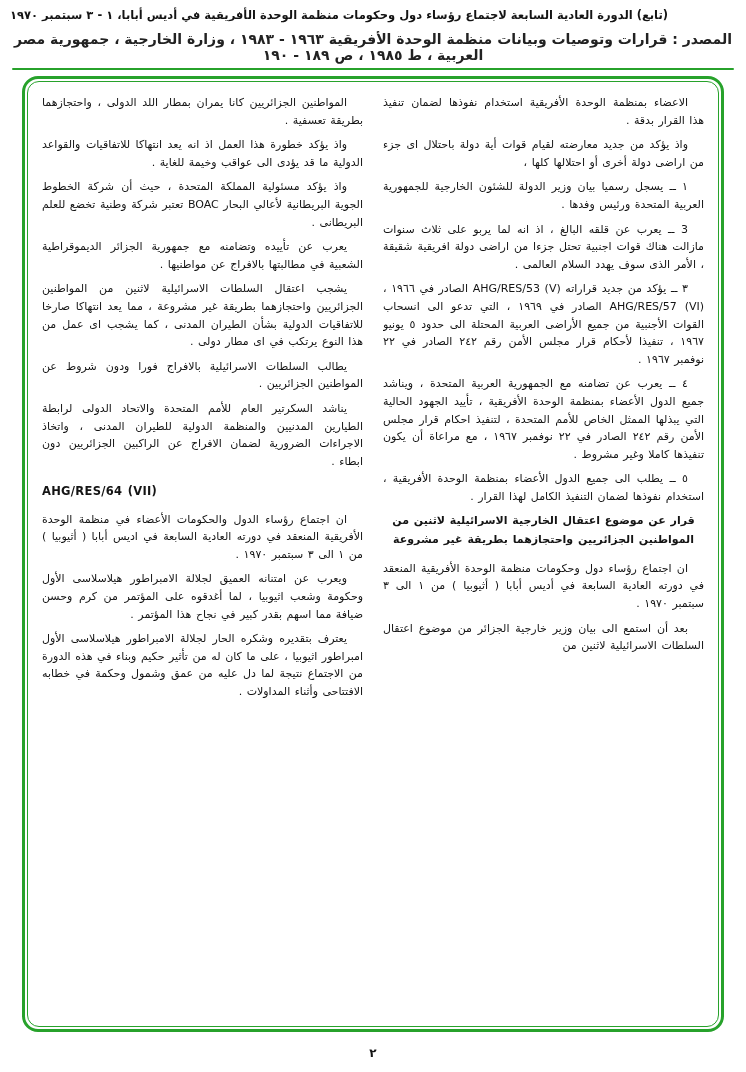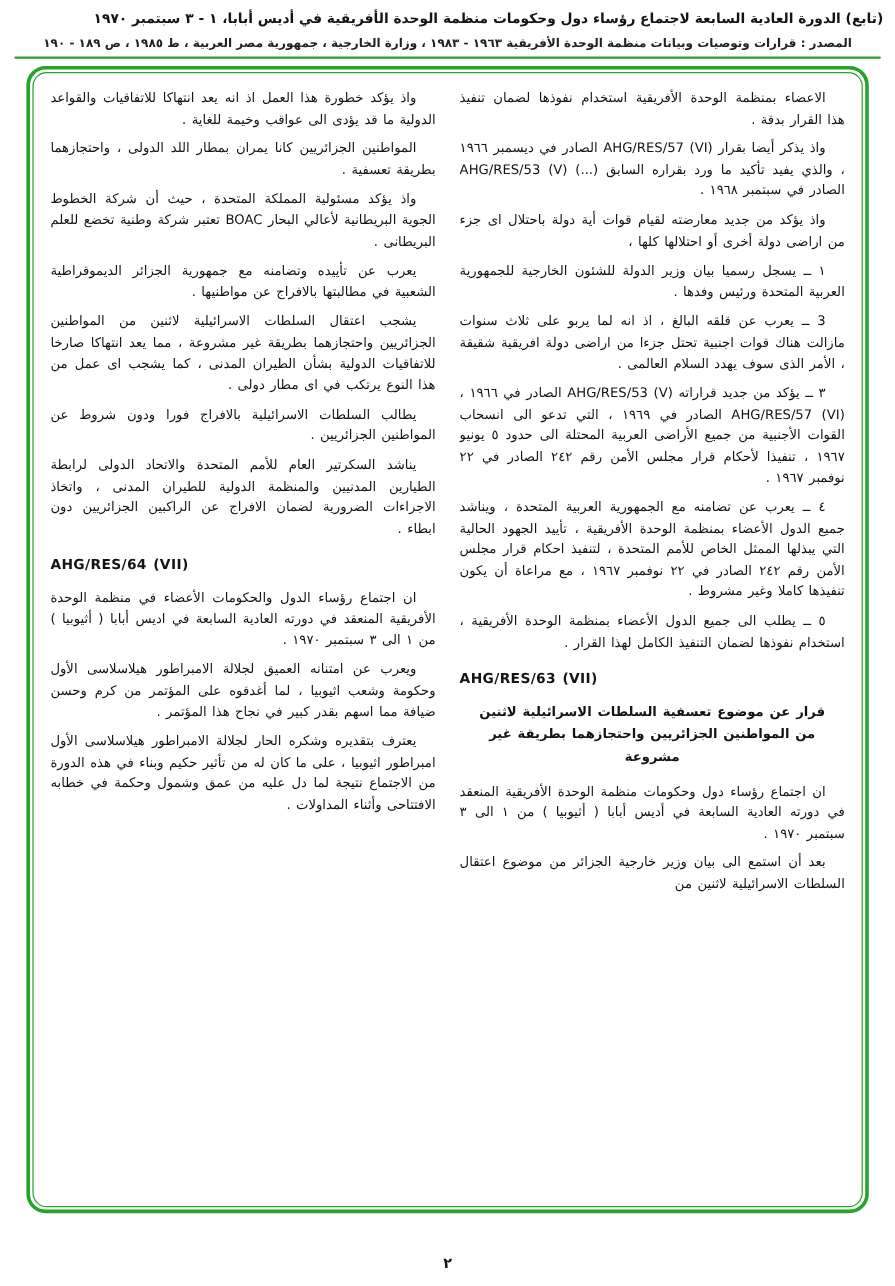--- a/index.html
+++ b/index.html
@@ -12,25 +12,25 @@
   }
   .page {
     position:relative;
     width:746px; height:1072px;
     direction:rtl;
     padding:8px 10px 0;
   }
   .header-line1 {
     font-size:11.5px;
     font-weight:bold;
-    text-align:right;
+    text-align:left;
     letter-spacing:0.2px;
   }
   .header-line2 {
-    font-size:10px;
+    font-size:14px;
     font-weight:bold;
     text-align:center;
     margin-top:9px;
     color:#222;
   }
   .header-divider {
     height:2px;
     background:#27a22b;
     margin:5px 2px 6px;
     border-radius:2px;
@@ -101,35 +101,33 @@
 
   <div class="header-line2">المصدر : قرارات وتوصيات وبيانات منظمة الوحدة الأفريقية ١٩٦٣ - ١٩٨٣ ، وزارة الخارجية ، جمهورية مصر العربية ، ط ١٩٨٥ ، ص ١٨٩ - ١٩٠</div>
 
   <div class="header-divider"></div>
 
   <div class="frame-outer">
     <div class="frame-inner">
       <div class="cols">
         <div class="col">
             <div class="para body">الاعضاء بمنظمة الوحدة الأفريقية استخدام نفوذها لضمان تنفيذ هذا القرار بدقة .</div>
-            <div class="para body">واذ يذكر أيضا بقرار AHG/RES/57 (VI) الصادر في ديسمبر ١٩٦٦ ، والذي يفيد تأكيد ما ورد بقراره السابق (...) AHG/RES/53 (V) الصادر في سبتمبر ١٩٦٨ .</div>
             <div class="para body">واذ يؤكد من جديد معارضته لقيام قوات أية دولة باحتلال اى جزء من اراضى دولة أخرى أو احتلالها كلها ،</div>
             <div class="para body">١ ــ يسجل رسميا بيان وزير الدولة للشئون الخارجية للجمهورية العربية المتحدة ورئيس وفدها .</div>
             <div class="para body">3 ــ يعرب عن قلقه البالغ ، اذ انه لما يربو على ثلاث سنوات مازالت هناك قوات اجنبية تحتل جزءا من اراضى دولة افريقية شقيقة ، الأمر الذى سوف يهدد السلام العالمى .</div>
             <div class="para body">٣ ــ يؤكد من جديد قراراته AHG/RES/53 (V) الصادر في ١٩٦٦ ، AHG/RES/57 (VI) الصادر في ١٩٦٩ ، التي تدعو الى انسحاب القوات الأجنبية من جميع الأراضى العربية المحتلة الى حدود ٥ يونيو ١٩٦٧ ، تنفيذا لأحكام قرار مجلس الأمن رقم ٢٤٢ الصادر في ٢٢ نوفمبر ١٩٦٧ .</div>
             <div class="para body">٤ ــ يعرب عن تضامنه مع الجمهورية العربية المتحدة ، ويناشد جميع الدول الأعضاء بمنظمة الوحدة الأفريقية ، تأييد الجهود الحالية التي يبذلها الممثل الخاص للأمم المتحدة ، لتنفيذ احكام قرار مجلس الأمن رقم ٢٤٢ الصادر في ٢٢ نوفمبر ١٩٦٧ ، مع مراعاة أن يكون تنفيذها كاملا وغير مشروط .</div>
             <div class="para body">٥ ــ يطلب الى جميع الدول الأعضاء بمنظمة الوحدة الأفريقية ، استخدام نفوذها لضمان التنفيذ الكامل لهذا القرار .</div>
-            <div class="para code">AHG/RES/63 (VII)</div>
-            <div class="para heading">قرار عن موضوع تعسفية السلطات الاسرائيلية لاثنين من المواطنين الجزائريين واحتجازهما بطريقة غير مشروعة</div>
+            <div class="para heading">قرار عن موضوع اعتقال الخارجية الاسرائيلية لاثنين من المواطنين الجزائريين واحتجازهما بطريقة غير مشروعة</div>
             <div class="para body">ان اجتماع رؤساء دول وحكومات منظمة الوحدة الأفريقية المنعقد في دورته العادية السابعة في أديس أبابا ( أثيوبيا ) من ١ الى ٣ سبتمبر ١٩٧٠ .</div>
             <div class="para body">بعد أن استمع الى بيان وزير خارجية الجزائر من موضوع اعتقال السلطات الاسرائيلية لاثنين من</div>
           </div>
         <div class="col">
+            <div class="para body">المواطنين الجزائريين كانا يمران بمطار اللد الدولى ، واحتجازهما بطريقة تعسفية .</div>
             <div class="para body">واذ يؤكد خطورة هذا العمل اذ انه يعد انتهاكا للاتفاقيات والقواعد الدولية ما قد يؤدى الى عواقب وخيمة للغاية .</div>
-            <div class="para body">المواطنين الجزائريين كانا يمران بمطار اللد الدولى ، واحتجازهما بطريقة تعسفية .</div>
             <div class="para body">واذ يؤكد مسئولية المملكة المتحدة ، حيث أن شركة الخطوط الجوية البريطانية لأعالي البحار BOAC تعتبر شركة وطنية تخضع للعلم البريطانى .</div>
             <div class="para body">يعرب عن تأييده وتضامنه مع جمهورية الجزائر الديموقراطية الشعبية في مطالبتها بالافراج عن مواطنيها .</div>
             <div class="para body">يشجب اعتقال السلطات الاسرائيلية لاثنين من المواطنين الجزائريين واحتجازهما بطريقة غير مشروعة ، مما يعد انتهاكا صارخا للاتفاقيات الدولية بشأن الطيران المدنى ، كما يشجب اى عمل من هذا النوع يرتكب في اى مطار دولى .</div>
             <div class="para body">يطالب السلطات الاسرائيلية بالافراج فورا ودون شروط عن المواطنين الجزائريين .</div>
             <div class="para body">يناشد السكرتير العام للأمم المتحدة والاتحاد الدولى لرابطة الطيارين المدنيين والمنظمة الدولية للطيران المدنى ، واتخاذ الاجراءات الضرورية لضمان الافراج عن الراكبين الجزائريين دون ابطاء .</div>
             <div class="para code">AHG/RES/64 (VII)</div>
             <div class="para body">ان اجتماع رؤساء الدول والحكومات الأعضاء في منظمة الوحدة الأفريقية المنعقد في دورته العادية السابعة في اديس أبابا ( أثيوبيا ) من ١ الى ٣ سبتمبر ١٩٧٠ .</div>
             <div class="para body">ويعرب عن امتنانه العميق لجلالة الامبراطور هيلاسلاسى الأول وحكومة وشعب اثيوبيا ، لما أغدقوه على المؤتمر من كرم وحسن ضيافة مما اسهم بقدر كبير في نجاح هذا المؤتمر .</div>
             <div class="para body">يعترف بتقديره وشكره الحار لجلالة الامبراطور هيلاسلاسى الأول امبراطور اثيوبيا ، على ما كان له من تأثير حكيم وبناء في هذه الدورة من الاجتماع نتيجة لما دل عليه من عمق وشمول وحكمة في خطابه الافتتاحى وأثناء المداولات .</div>
           </div>

